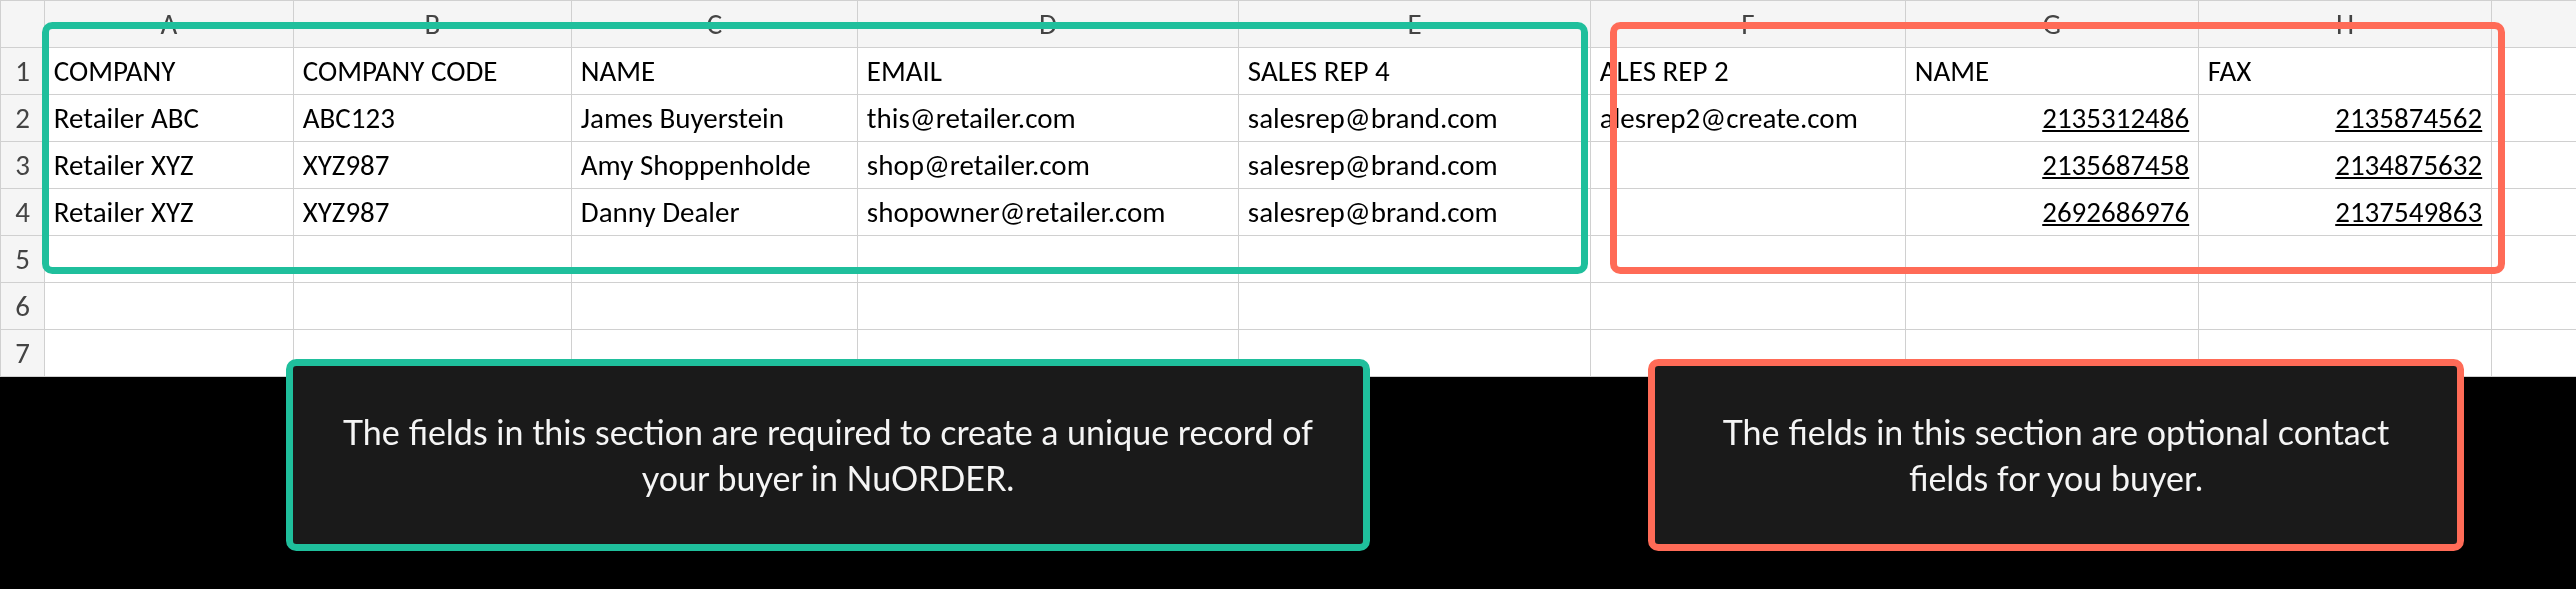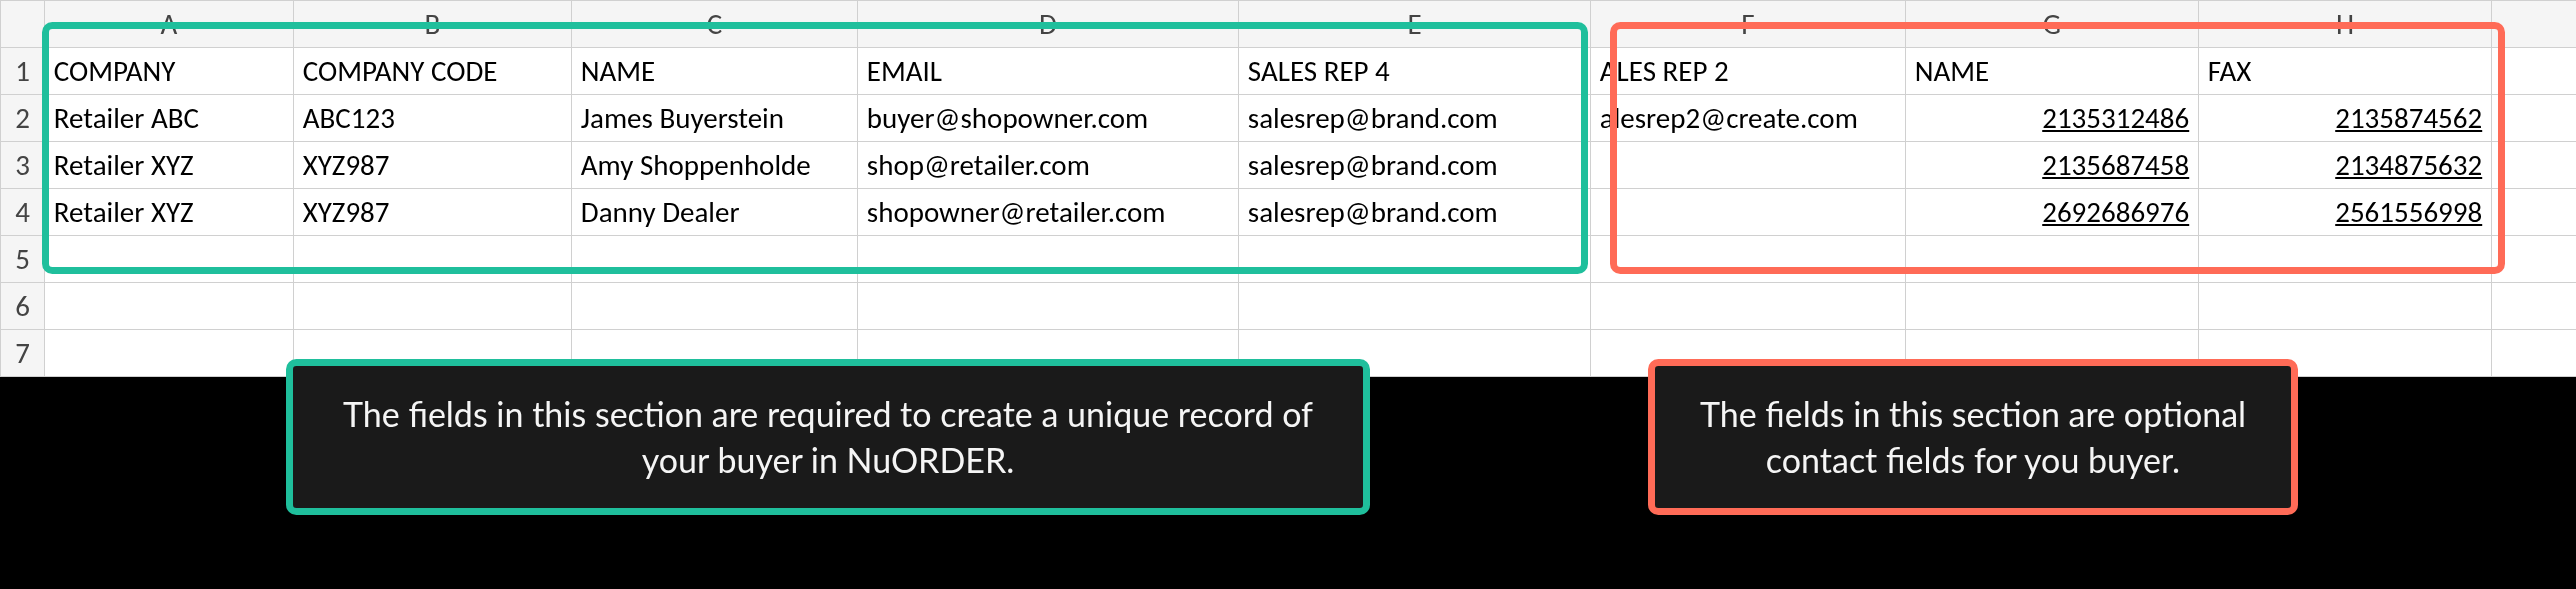--- a/index.html
+++ b/index.html
@@ -71,21 +71,21 @@
   .hl-coral { border-color: #ff6b57; }
   
   .callout {
     position: absolute;
     background: #1a1a1a;
     color: #f5f5f5;
     font-family: "Lato", "Segoe UI", Arial, sans-serif;
     font-size: 34px;
     line-height: 1.35;
     text-align: center;
-    padding: 25px 44px;
+    padding: 43px 44px;
     border-style: solid;
     border-width: 7.3px;
     border-radius: 10.3px;
   }
   .callout.teal { border-color: #1fbf9c; }
   .callout.coral { border-color: #ff6b57; }
   
   .blackout {
     position: absolute;
     left: 0;
@@ -135,21 +135,21 @@
         <td>ALES REP 2</td>
         <td>NAME</td>
         <td>FAX</td>
         <td></td>
       </tr>
       <tr>
         <td class="rowhdr">2</td>
         <td>Retailer ABC</td>
         <td>ABC123</td>
         <td>James Buyerstein</td>
-        <td>buyer@shopowner.com</td>
+        <td>this@retailer.com</td>
         <td>salesrep@brand.com</td>
         <td>alesrep2@create.com</td>
         <td class="num">2135312486</td>
         <td class="num">2135874562</td>
         <td></td>
       </tr>
       <tr>
         <td class="rowhdr">3</td>
         <td>Retailer XYZ</td>
         <td>XYZ987</td>
@@ -163,21 +163,21 @@
       </tr>
       <tr>
         <td class="rowhdr">4</td>
         <td>Retailer XYZ</td>
         <td>XYZ987</td>
         <td>Danny Dealer</td>
         <td>shopowner@retailer.com</td>
         <td>salesrep@brand.com</td>
         <td></td>
         <td class="num">2692686976</td>
-        <td class="num">2561556998</td>
+        <td class="num">2137549863</td>
         <td></td>
       </tr>
       <tr>
         <td class="rowhdr">5</td>
         <td></td>
         <td></td>
         <td></td>
         <td></td>
         <td></td>
         <td></td>
@@ -213,14 +213,14 @@
   </table>
 </div>
 
 <div class="blackout" style="top:387px; height:202px;"></div>
 
 <div class="hl hl-teal" style="left:42px; top:22px; width:1546px; height:252px;"></div>
 
 <div class="hl hl-coral" style="left:1610px; top:22px; width:895px; height:252px;"></div>
 
 <div class="callout teal" style="left:286px; top:359px; width:1084px;">The fields in this section are required to create a unique record of your buyer in NuORDER.</div>
-<div class="callout coral" style="left:1648px; top:359px; width:650px;">The fields in this section are optional contact fields for you buyer.</div>
+<div class="callout coral" style="left:1648px; top:359px; width:816px;">The fields in this section are optional contact fields for you buyer.</div>
 
 
 </body></html>

